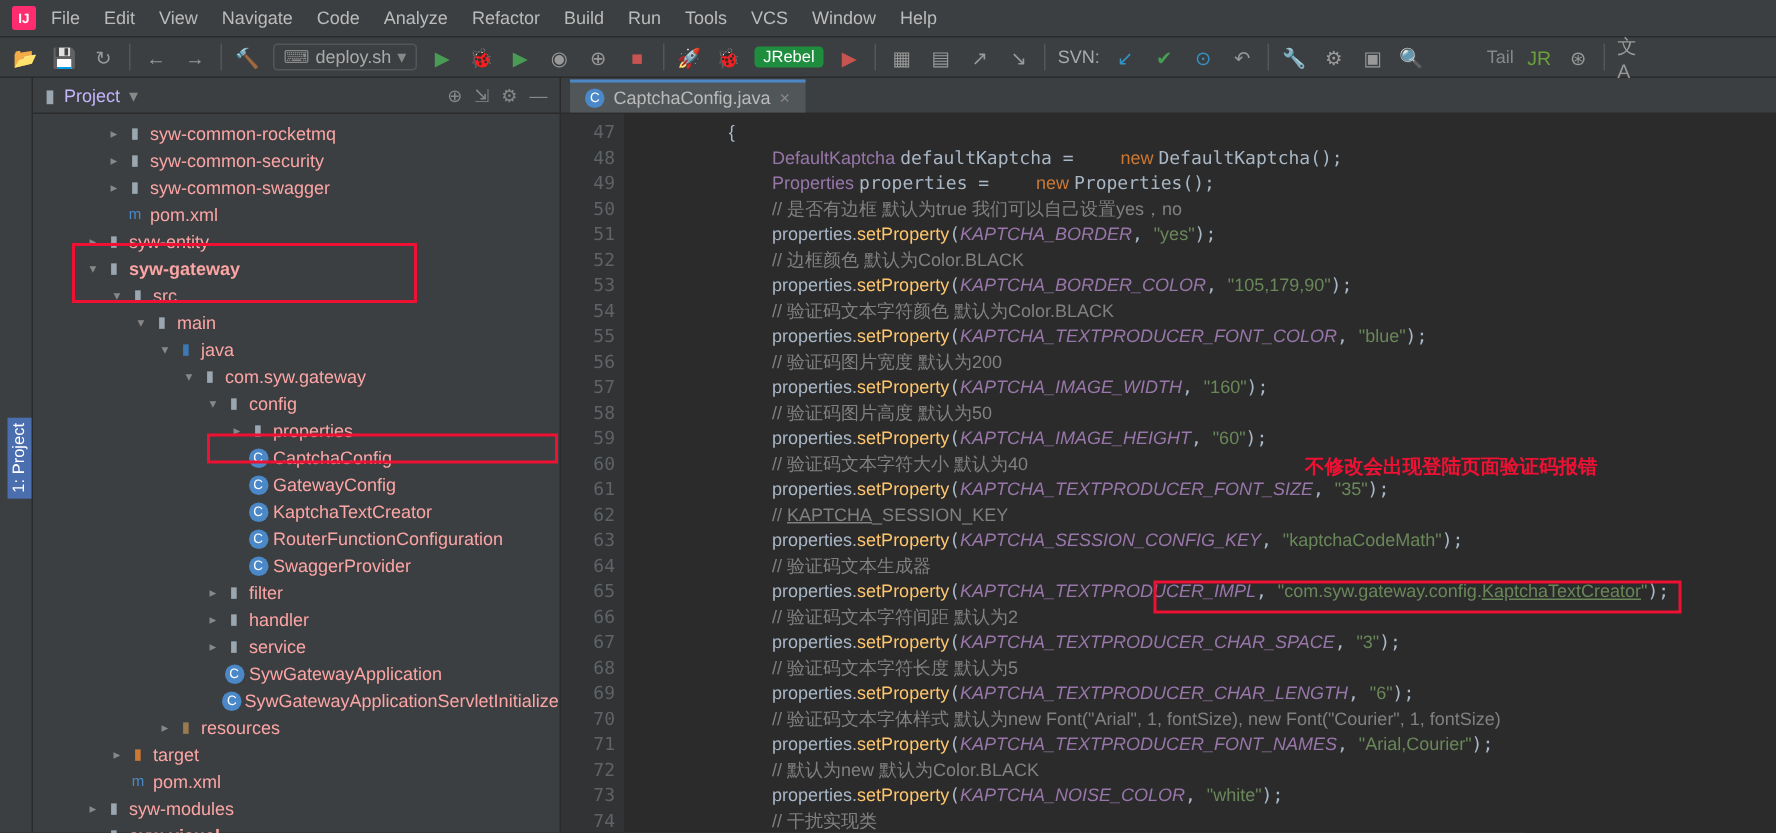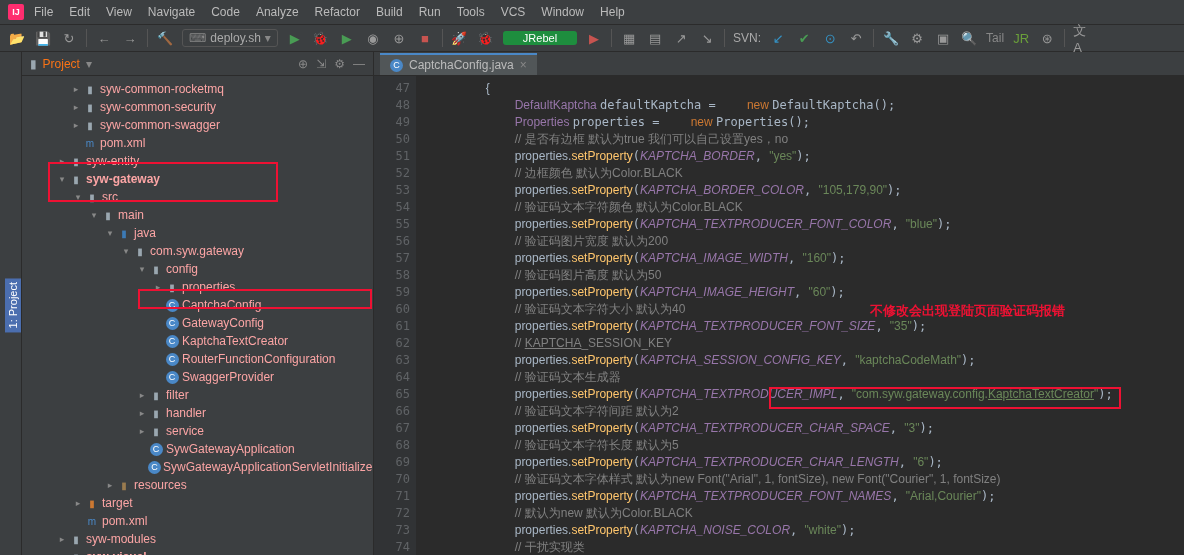--- a/index.html
+++ b/index.html
@@ -7,30 +7,30 @@
 .menubar { height:24px; display:flex; align-items:center; padding:0 8px; background:#3c3f41; gap:4px; }
 .menubar .logo { width:16px;height:16px;background:#ff2d6f;border-radius:2px;display:flex;align-items:center;justify-content:center;font-size:9px;color:#fff;font-weight:bold; }
 .menubar span { padding:2px 6px; color:#bbb; cursor:pointer; }
 .title { margin-left:auto; color:#888; font-size:11px; }
 .toolbar { height:28px; display:flex; align-items:center; padding:0 8px; gap:8px; border-top:1px solid #2b2b2b; border-bottom:1px solid #2b2b2b; background:#3c3f41; }
 .toolbar .btn { width:18px;height:18px; display:flex;align-items:center;justify-content:center;color:#999;font-size:13px;cursor:pointer; }
 .toolbar .sep { width:1px;height:18px;background:#555; }
 .toolbar .run-cfg { border:1px solid #555; padding:1px 6px; border-radius:3px; color:#aaa; display:flex;align-items:center;gap:4px; }
 .toolbar .green { color:#499c54; }
 .toolbar .red { color:#c75450; }
-.toolbar .pill { background:#1e8e3e; color:#fff; padding:1px 20px; border-radius:3px; font-size:11px; }
+.toolbar .pill { background:#1e8e3e; color:#fff; padding:1px 6px; border-radius:3px; font-size:11px; }
 .toolbar .svn { color:#aaa; }
-.toolbar .tail { color:#888; }
+.toolbar .tail { color:#888;margin-left:33px; }
 .main { display:flex; height:calc(100% - 52px); }
 .left-gutter { width:22px; background:#3c3f41; border-right:1px solid #2b2b2b; display:flex;flex-direction:column;align-items:center; padding-top:4px; gap:12px; writing-mode:vertical-rl; }
 .left-gutter .tab { transform:rotate(180deg); font-size:11px; color:#999; padding:4px 2px; cursor:pointer; }
 .left-gutter .tab.active { background:#4b6eaf; color:#fff; }
 .proj-pane { width:352px; background:#3c3f41; border-right:1px solid #2b2b2b; display:flex; flex-direction:column; }
 .proj-head { height:24px; display:flex; align-items:center; padding:0 8px; gap:6px; border-bottom:1px solid #2b2b2b; }
-.proj-head .title2 { color:#f97316; }
+.proj-head .title2 { color:#c4b5fd; }
 .proj-head .icons { margin-left:auto; display:flex; gap:8px; color:#888; }
 .tree { flex:1; overflow:auto; padding:4px 0; font-size:12px; position:relative; }
 .node { display:flex; align-items:center; height:18px; padding-right:4px; cursor:pointer; white-space:nowrap; }
 .node .arrow { width:12px; text-align:center; color:#888; font-size:9px; }
 .node .icon { width:16px; height:14px; margin-right:2px; display:flex;align-items:center;justify-content:center; font-size:10px; }
 .folder { color:#9aa7b0; }
 .folder-o { color:#cc7832; }
 .class-i { background:#4a88c7;color:#fff;border-radius:8px;width:13px;height:13px;font-size:9px;line-height:13px;text-align:center; }
 .node .label { color:#fca5a5; }
 .hl-red { position:absolute; border:2px solid #e13; pointer-events:none; }

